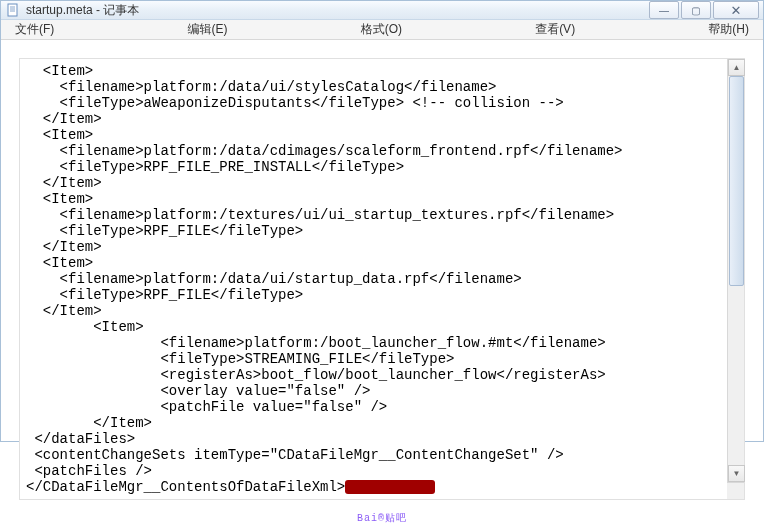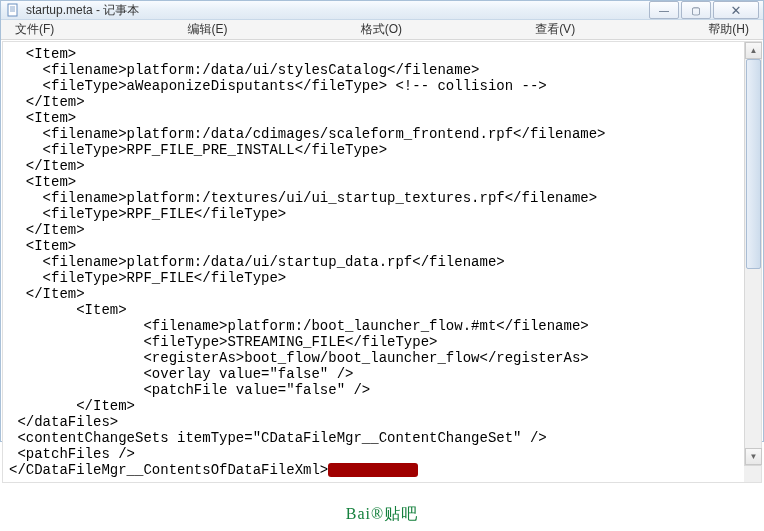--- a/index.html
+++ b/index.html
@@ -77,21 +77,21 @@
     color: #333;
     cursor: pointer;
     font-size: 12px;
   }
   .content-area {
     flex: 1;
     display: flex;
     position: relative;
     background: #fff;
     border: 1px solid #e0e0e0;
-    margin: 1px;
+    margin: 18px;
   }
   .text-content {
     flex: 1;
     padding: 4px 6px;
     font-family: "SimSun", "Courier New", monospace;
     font-size: 14px;
     line-height: 16px;
     white-space: pre;
     overflow: hidden;
     color: #000;
@@ -139,23 +139,23 @@
     height: 14px;
     background: #a00000;
     border-radius: 3px;
     vertical-align: middle;
   }
   .watermark {
     position: absolute;
     bottom: 6px;
     left: 50%;
     transform: translateX(-50%);
-    color: #15803d;
-    font-size: 16px;
-    font-family: Liberation Serif, serif;
+    color: #8b5cf6;
+    font-size: 10px;
+    font-family: Liberation Mono, monospace;
     letter-spacing: 1px;
     pointer-events: none;
   }
 </style>
 </head>
 <body>
 
 <div class="window">
 
   <div class="titlebar">

